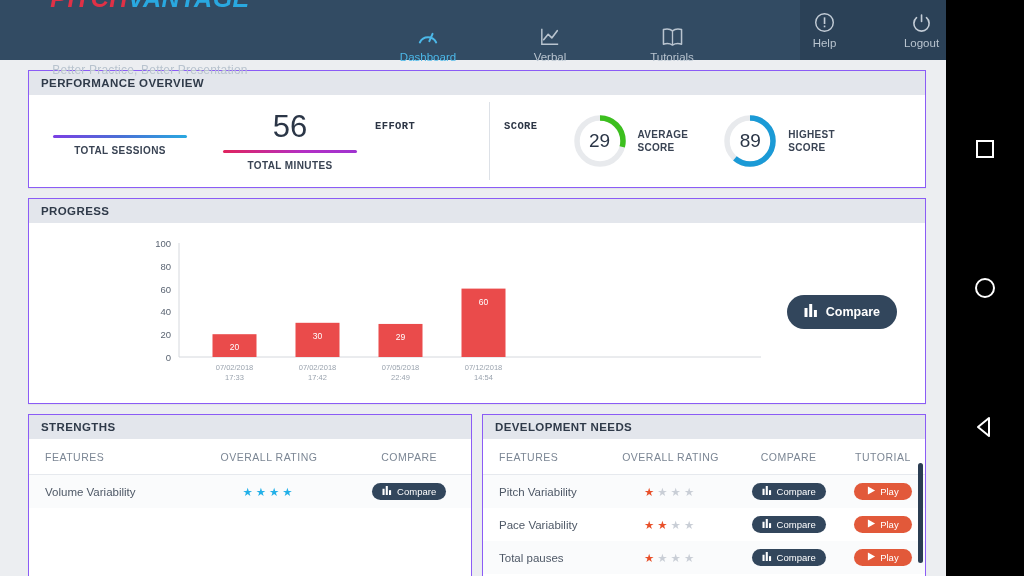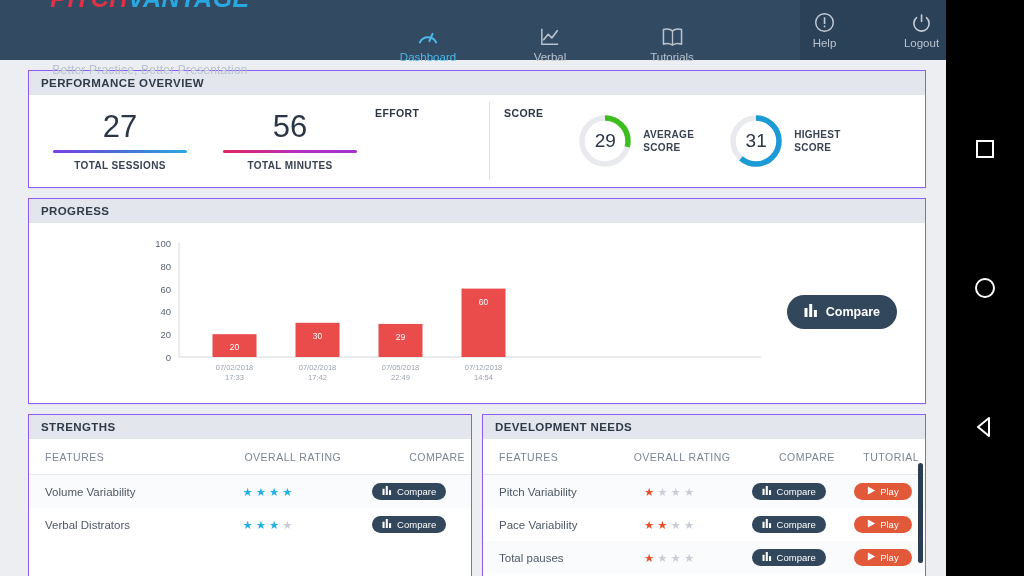--- a/index.html
+++ b/index.html
@@ -50,21 +50,21 @@
   #perf { margin-top: 10px; }
   #perf-body { display: flex; align-items: center; height: 92px; padding: 0 6px; }
   .effort-zone { display: flex; align-items: center; width: 452px; height: 100%; }
   .metric { width: 170px; text-align: center; }
   .metric .mval { font-size: 31px; color: #2b3647; font-weight: normal; line-height: 1; }
   .metric .mbar { height: 3px; margin: 8px 18px 7px 18px; border-radius: 2px; }
   .bar-sessions { background: linear-gradient(90deg,#7b3fe4 0%, #4a6fd6 50%, #29a8e0 100%); }
   .bar-minutes  { background: linear-gradient(90deg,#e0245e 0%, #b32fc4 60%, #a033d0 100%); }
   .metric .mlabel { font-size: 10px; font-weight: bold; color: #394353; letter-spacing: .4px; }
   .zone-label { font-size: 10.5px; font-weight: bold; color: #2c3545;
-     letter-spacing: .4px; align-self: flex-start; margin-top: 12px; }
+     letter-spacing: .4px; align-self: flex-start; margin-top: 25px; font-family: Liberation Mono, monospace; }
   .vdiv { width: 1px; background: #dde1e7; height: 78px; margin: 0 14px 0 2px; }
 
   .score-zone { display: flex; align-items: center; flex: 1; height: 100%; }
   .gauge-group { display: flex; align-items: center; gap: 10px; margin-left: 34px; }
   .gauge { position: relative; width: 56px; height: 56px; }
   .gauge .gnum { position: absolute; inset: 0; display: flex; align-items: center;
      justify-content: center; font-size: 19px; color: #2b3647; }
   .gauge-label { font-size: 10px; font-weight: bold; color: #394353;
      line-height: 1.35; letter-spacing: .3px; }
 
@@ -78,21 +78,21 @@
     display: flex; align-items: center; gap: 8px; cursor: pointer;
     font-family: "Liberation Sans", sans-serif;
   }
 
   
   #bottom { display: flex; gap: 10px; margin: 0 20px 0 28px; }
   #bottom .panel { margin: 0; flex: 1; min-width: 0; }
   #strengths-panel { max-width: 444px; }
   .tbl { width: 100%; border-collapse: collapse; font-size: 11.5px; padding-left: 28px; }
   .tbl th { font-weight: normal; color: #7b8694; font-size: 10.5px;
-    letter-spacing: .5px; padding: 12px 6px 11px; text-align: right;
+    letter-spacing: .5px; padding: 12px 6px 11px; text-align: center;
     border-bottom: 1px solid #e6e9ee; }
   .tbl th.left, .tbl td.left { text-align: left; padding-left: 16px; }
   .tbl td { padding: 8px 6px; text-align: center; color: #4e5866; font-size: 11.5px; }
   .tbl tbody tr:nth-child(odd) { background: #fafbfc; }
   .stars { letter-spacing: 3px; font-size: 13px; }
   .st-on-blue { color: #23b0e8; }
   .st-on-orange { color: #e8502a; }
   .st-off { color: #c9ced6; }
   .btn-compare-sm { background: #32465c; color: #fff; border: none;
     border-radius: 11px; padding: 3px 10px; font-size: 9.5px;
@@ -185,21 +185,20 @@
         </div>
       </div>
     </div>
 
     <div class="panel" id="perf">
       <div class="panel-head">PERFORMANCE OVERVIEW</div>
       <div id="perf-body">
 
         <div class="effort-zone">
           <div class="metric">
-            <div class="mval">27</div>
             <div class="mbar bar-sessions"></div>
             <div class="mlabel">TOTAL SESSIONS</div>
           </div>
           <div class="metric">
             <div class="mval">56</div>
             <div class="mbar bar-minutes"></div>
             <div class="mlabel">TOTAL MINUTES</div>
           </div>
           <div class="zone-label">EFFORT</div>
         </div>
@@ -222,21 +221,21 @@
               <div>SCORE</div>
             </div>
           </div>
 
           <div class="gauge-group">
             <div class="gauge">
               <svg width="56" height="56" viewBox="0 0 56 56">
                 <circle cx="28" cy="28" r="23" fill="none" stroke="#e8eaed" stroke-width="5.5"></circle>
                 <circle id="arc-high" cx="28" cy="28" r="23" fill="none" stroke="#1b9ad6" stroke-width="5.5" stroke-linecap="butt" transform="rotate(-90 28 28)" stroke-dasharray="88.15308985972959 144.51326206513048"></circle>
               </svg>
-              <div class="gnum">31</div>
+              <div class="gnum">89</div>
             </div>
             <div class="gauge-label">
               <div>HIGHEST</div>
               <div>SCORE</div>
             </div>
           </div>
         </div>
       </div>
     </div>
 
@@ -300,32 +299,20 @@
                 <td class="stars"><span class="st-on-blue">★</span><span class="st-on-blue">★</span><span class="st-on-blue">★</span><span class="st-on-blue">★</span></td>
                 <td><button class="btn-compare-sm">
                     <span><svg width="10" height="9" viewBox="0 0 14 13">
                         <rect x="0.5" y="4" width="3" height="9" fill="#fff"></rect>
                         <rect x="5.2" y="0" width="3" height="13" fill="#fff"></rect>
                         <rect x="9.9" y="6" width="3" height="7" fill="#fff"></rect>
                       </svg></span>
                     <span>Compare</span>
                   </button></td>
               </tr>
-              <tr>
-                <td class="left">Verbal Distrators</td>
-                <td class="stars"><span class="st-on-blue">★</span><span class="st-on-blue">★</span><span class="st-on-blue">★</span><span class="st-off">★</span></td>
-                <td><button class="btn-compare-sm">
-                    <span><svg width="10" height="9" viewBox="0 0 14 13">
-                        <rect x="0.5" y="4" width="3" height="9" fill="#fff"></rect>
-                        <rect x="5.2" y="0" width="3" height="13" fill="#fff"></rect>
-                        <rect x="9.9" y="6" width="3" height="7" fill="#fff"></rect>
-                      </svg></span>
-                    <span>Compare</span>
-                  </button></td>
-              </tr>
             </tbody>
         </table>
       </div>
 
       <div class="panel" id="dev-panel">
         <div class="panel-head">DEVELOPMENT NEEDS</div>
         <table class="tbl">
           <thead>
             <tr>
               <th class="left">FEATURES</th>

